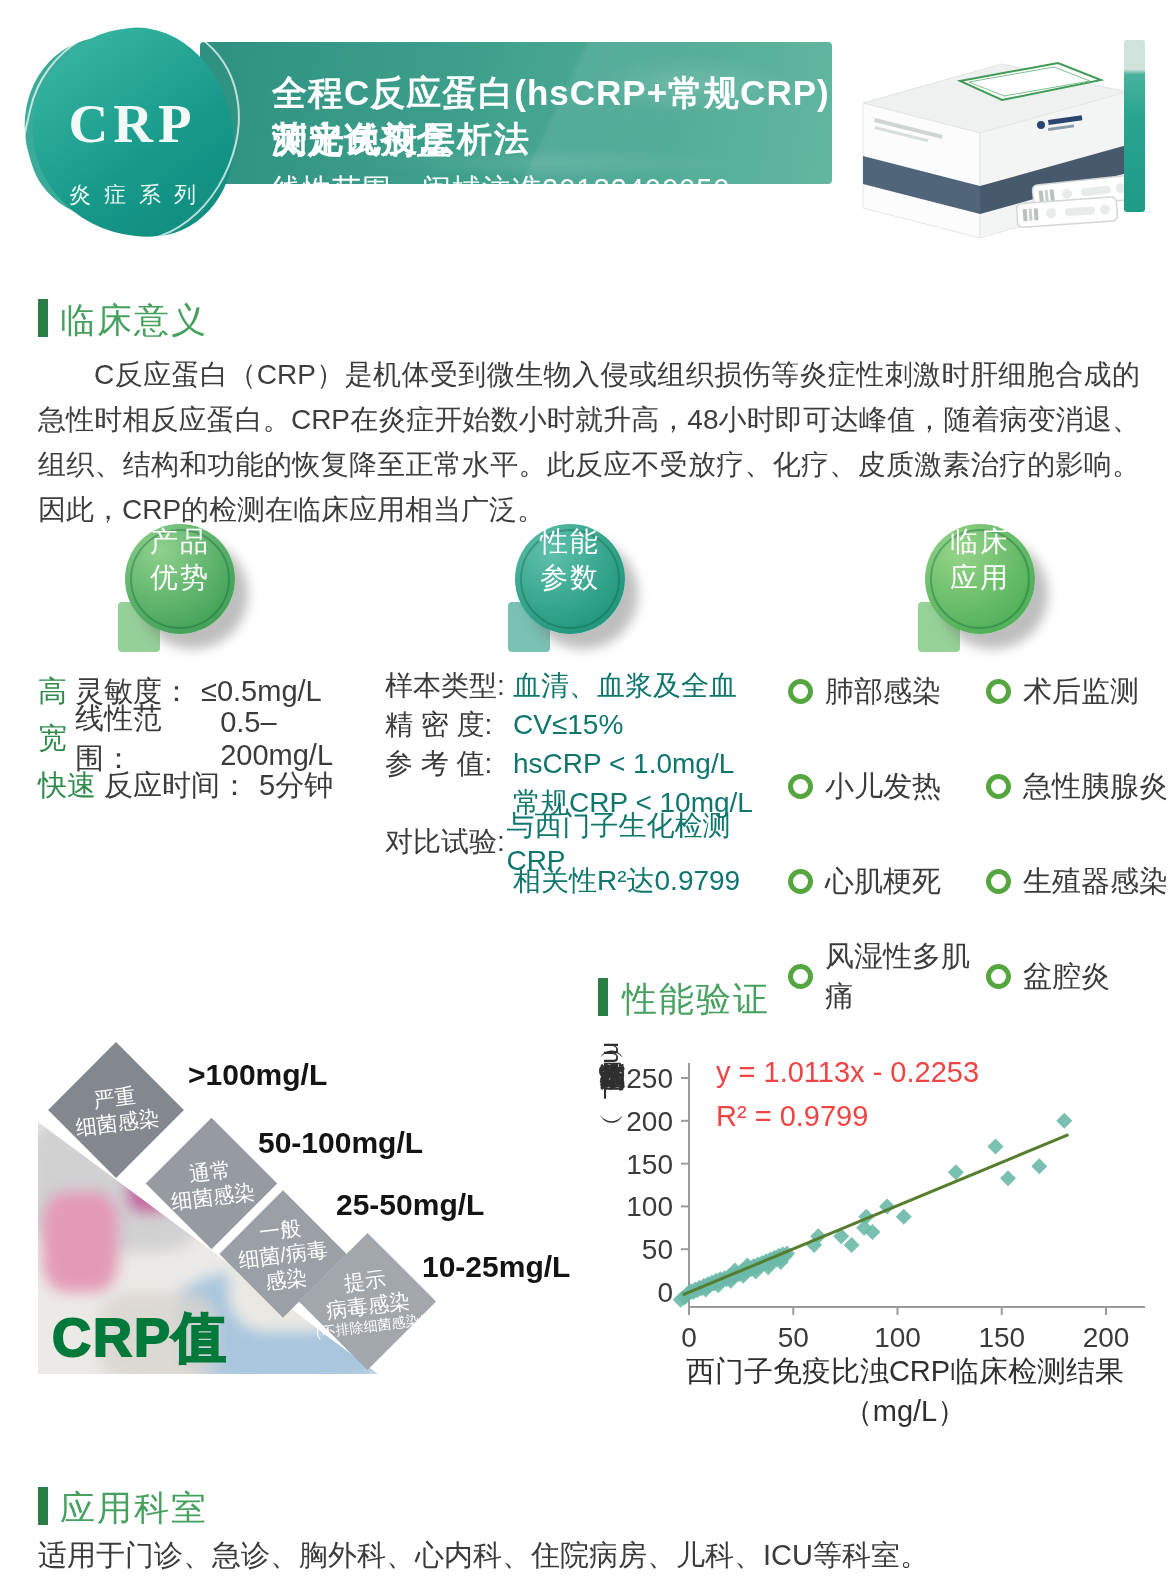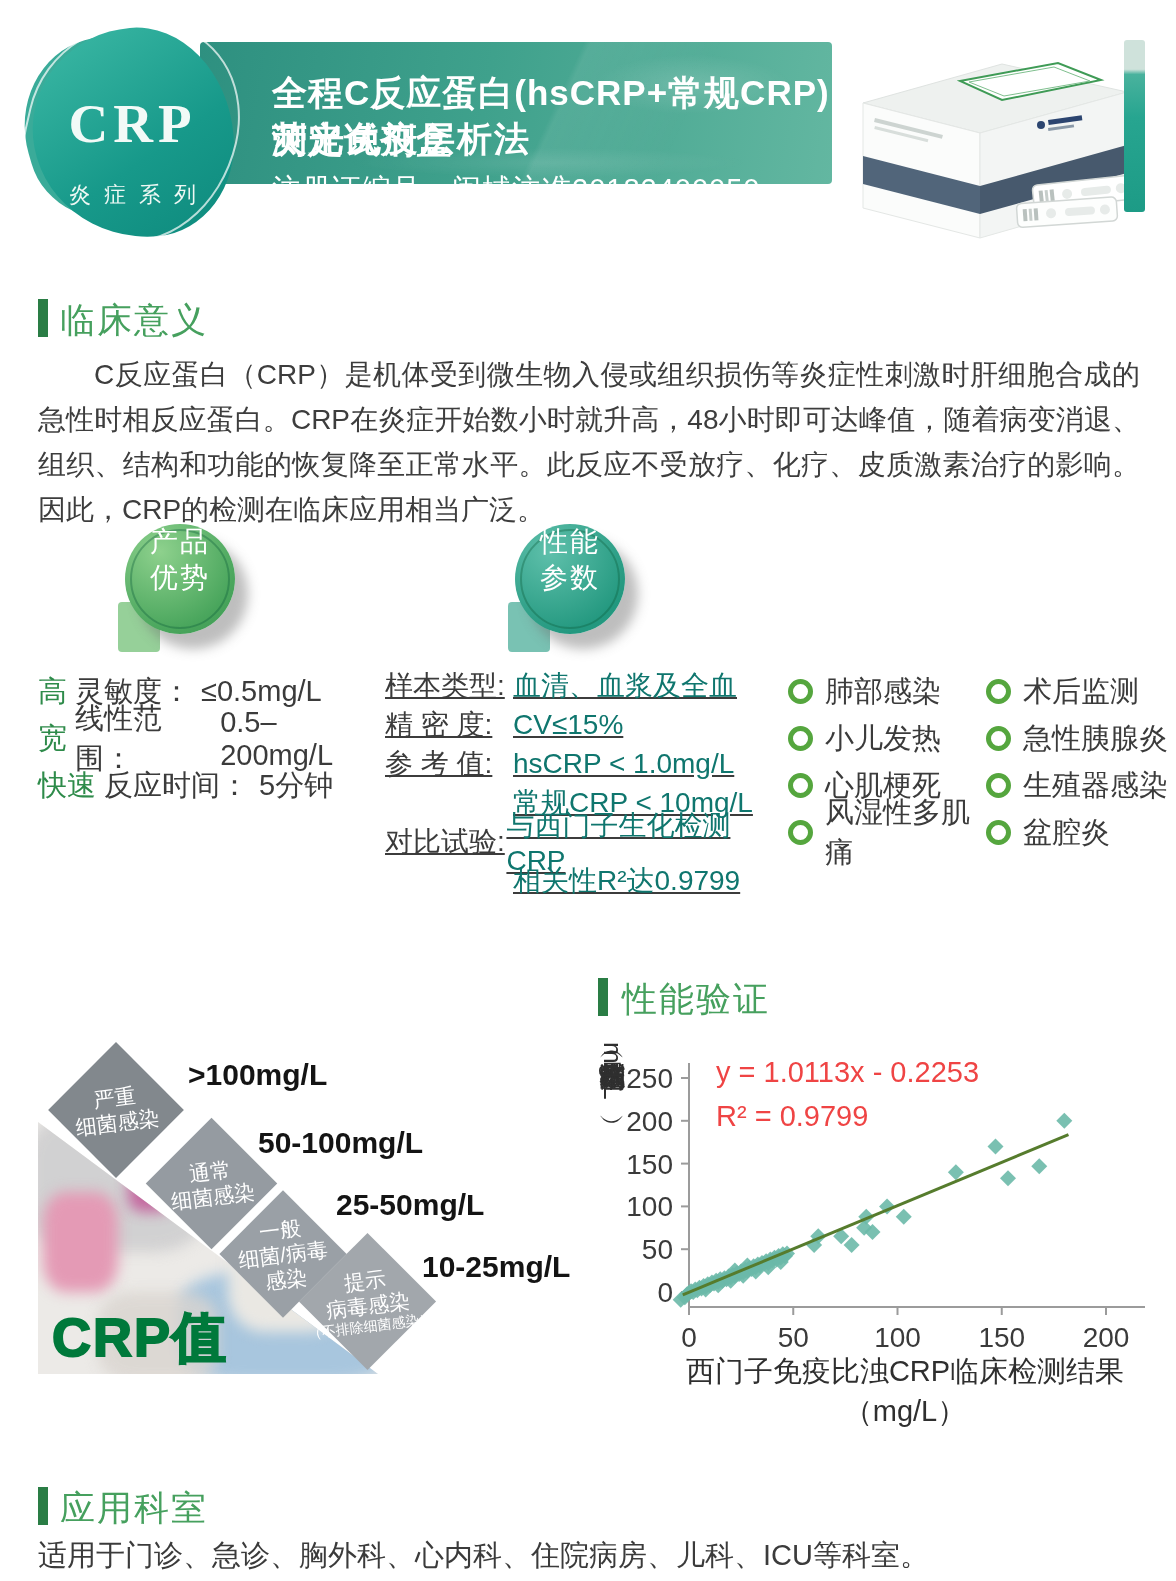--- a/index.html
+++ b/index.html
@@ -59,27 +59,27 @@
 
   
   .advantages{left:38px;top:668px;width:340px;}
   .adv-row{height:47px;font-size:29px;display:flex;align-items:center;}
   .adv-key{color:#2e8b4a;margin-right:8px;white-space:pre;}
   .adv-label{color:#3b3b3b;}
   .adv-value{color:#3b3b3b;margin-left:10px;}
 
   
   .parameters{left:385px;top:666px;width:390px;}
-  .par-row{height:39px;font-size:28px;display:flex;align-items:center;text-decoration:underline;}
+  .par-row{height:39px;font-size:28px;display:flex;align-items:center;}
   .par-label{display:inline-block;width:128px;color:#3b3b3b;white-space:pre;}
   .par-value{color:#0f766e;}
 
   
   .applications{left:788px;top:668px;width:390px;display:flex;}
-  .app-col{display:flex;flex-direction:column;}
+  .app-col{display:flex;flex-direction:column;gap:48px;}
   .app-col1{width:198px;} .app-col2{width:192px;}
   .app-item{height:47px;display:flex;align-items:center;font-size:29px;color:#3b3b3b;}
   .app-bullet{width:15px;height:15px;border:5px solid #55a63e;border-radius:50%;margin-right:12px;flex:0 0 auto;background:#fff;}
 
   
   .photo{left:38px;top:1122px;width:340px;height:252px;background:#eceae7;
       clip-path:polygon(0 0,100% 100%,0 100%);}
   .photo .pb{position:absolute;filter:blur(7px);border-radius:30%;}
   .crp-badge{left:52px;top:1302px;font-size:54px;font-weight:bold;color:#00793b;
       letter-spacing:2px;-webkit-text-stroke:2px #00793b;}
@@ -99,21 +99,21 @@
 </style>
 </head>
 <body>
 
 <div id="canvas">
 
   <div class="abs banner">
     <div class="abs banner-overlay"></div>
     <div class="abs banner-t1">全程C反应蛋白(hsCRP+常规CRP)测定试剂盒</div>
     <div class="abs banner-t2">荧光免疫层析法</div>
-    <div class="abs banner-reg">注册证编号：闽械注准20182400050</div>
+    <div class="abs banner-reg">线性范围：闽械注准20182400050</div>
   </div>
 
   <div class="abs logo">
     <div class="blob0"></div>
     <div class="blob1"></div>
     <div class="blob2"></div>
     <div class="logo-title">CRP</div>
     <div class="logo-sub">炎症系列</div>
   </div>
 
@@ -166,20 +166,30 @@
       </div>
     </div>
   </div>
   <div class="abs badge" style="left:508px;top:522px;">
     <div class="badge-tab t2"></div>
     <div class="badge-circle c2">
       <div class="badge-ring"></div>
       <div class="badge-text">
         <span>性能</span>
         <span>参数</span>
+      </div>
+    </div>
+  </div>
+  <div class="abs badge" style="left:918px;top:522px;">
+    <div class="badge-tab t3"></div>
+    <div class="badge-circle c3">
+      <div class="badge-ring"></div>
+      <div class="badge-text">
+        <span>临床</span>
+        <span>应用</span>
       </div>
     </div>
   </div>
 
   <div class="abs advantages">
     <div class="adv-row">
       <span class="adv-key">高</span>
       <span class="adv-label">灵敏度：</span>
       <span class="adv-value">≤0.5mg/L</span>
     </div>

